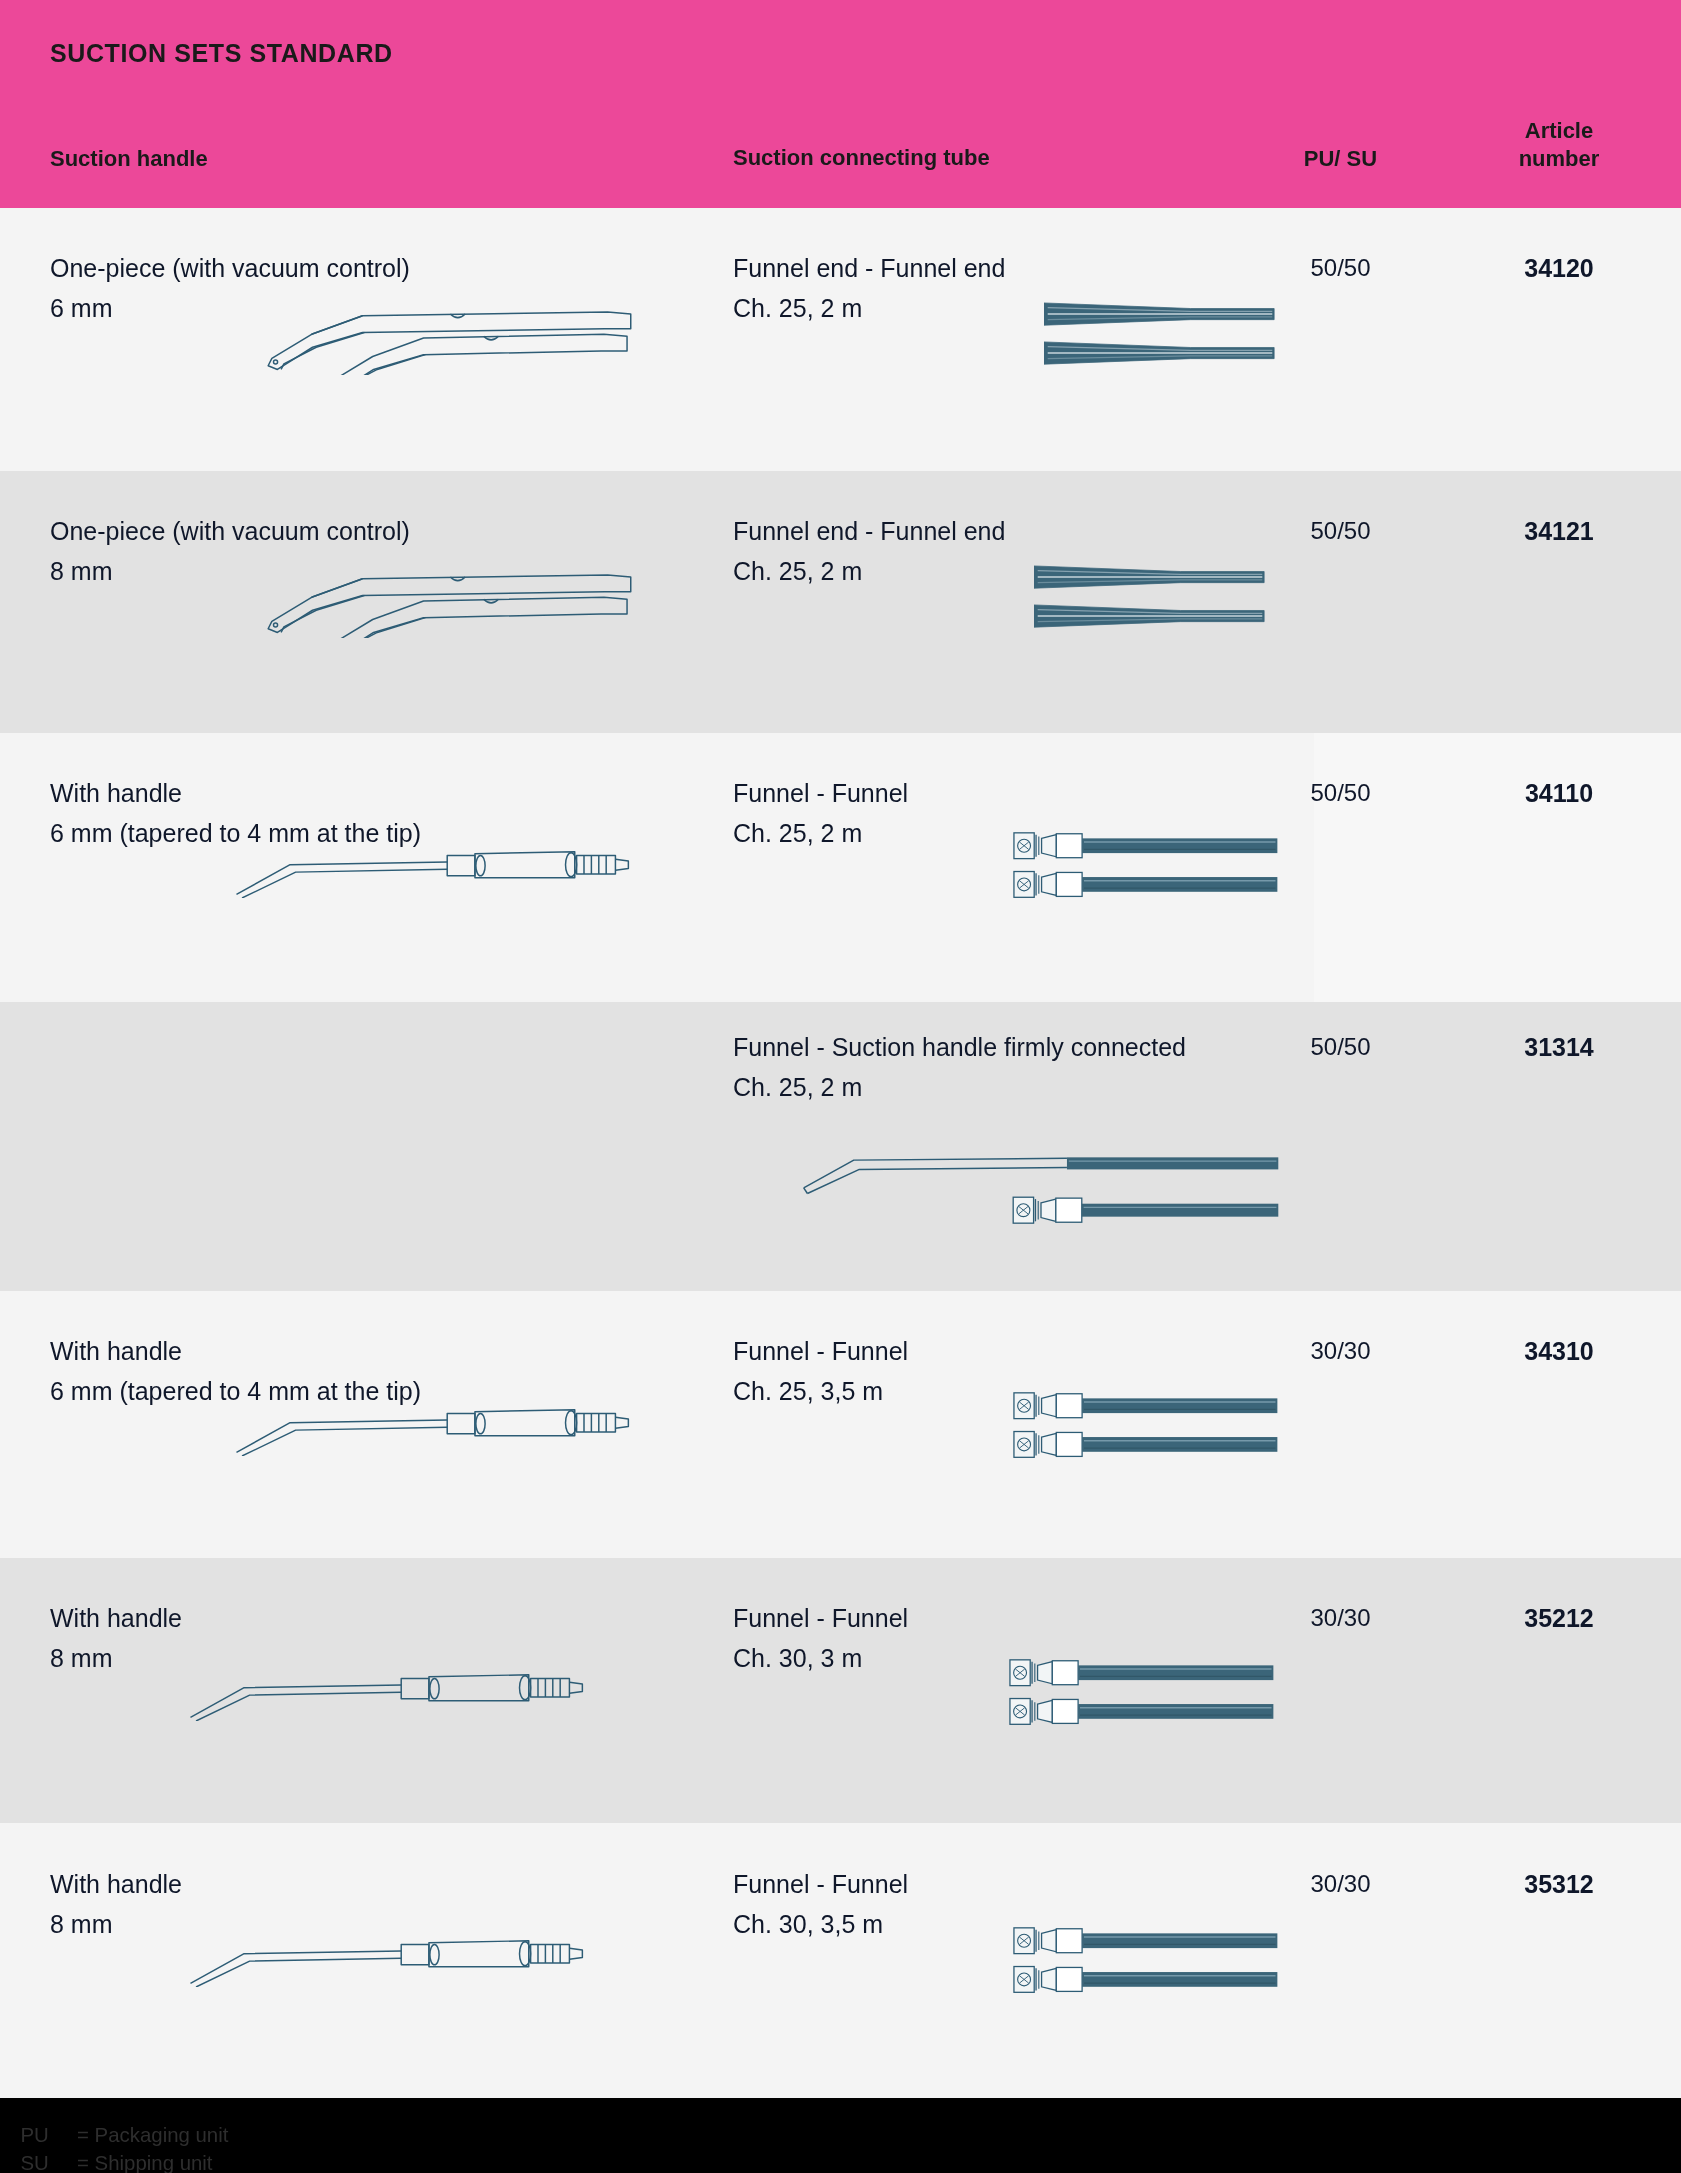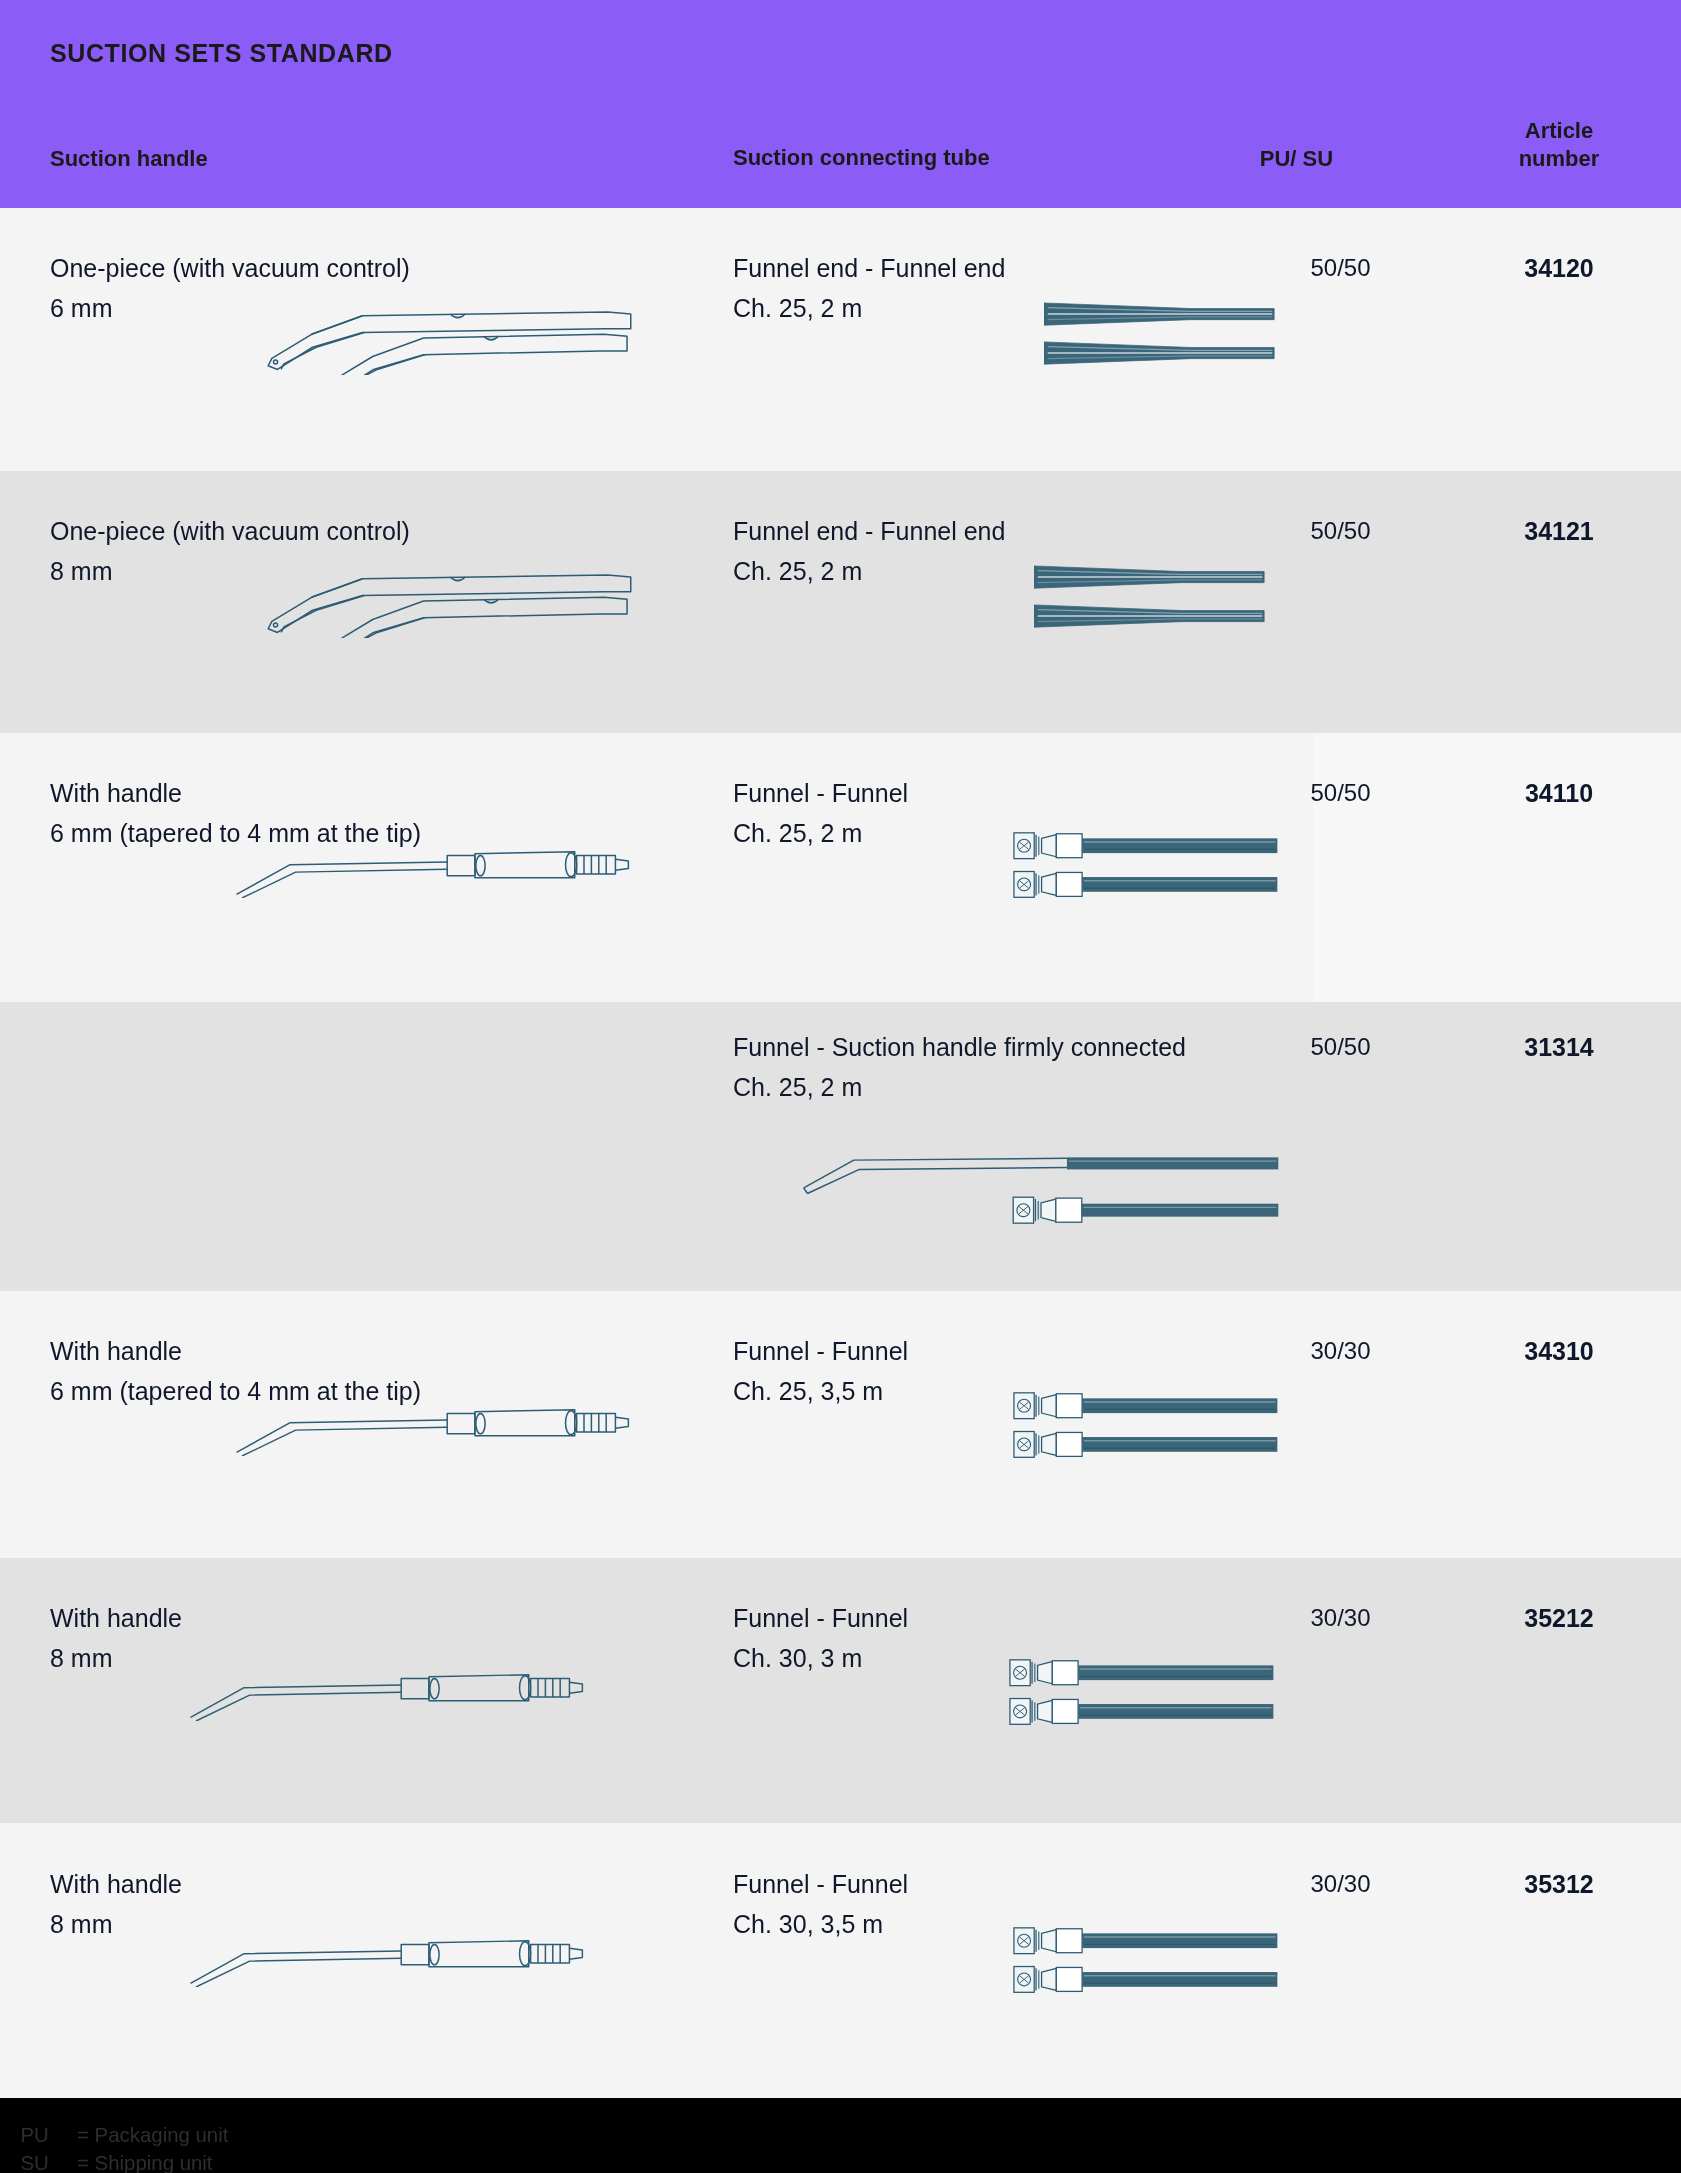--- a/index.html
+++ b/index.html
@@ -15,40 +15,40 @@
     width: 1682px;
     height: 2173px;
     background: #f4f4f4;
   }
 
   
   .title-band {
     position: absolute;
     left: 0; top: 0;
     width: 1682px; height: 208px;
-    background: #8b5cf6;
+    background: #ec4899;
   }
   .doc-title {
     position: absolute;
     left: 50px; top: 39px;
     font-size: 25px;
     font-weight: 700;
     letter-spacing: 0.6px;
     color: #1a1a1a;
   }
   .col-head {
     position: absolute;
     font-size: 22px;
     font-weight: 700;
     color: #1a1a1a;
     line-height: 1.28;
   }
   .ch-handle { left: 50px;  top: 145px; }
   .ch-tube   { left: 733px; top: 144px; text-align: right; }
-  .ch-pusu   { left: 1213px; top: 145px; width: 167px; text-align: center; }
+  .ch-pusu   { left: 1257px; top: 145px; width: 167px; text-align: center; }
   .ch-art    { left: 1466px; top: 117px; width: 186px; text-align: center; }
 
   
   .row {
     position: absolute;
     left: 0;
     width: 1682px;
   }
   .row.light { background: #f4f4f4; }
   .row.dark  { background: #e2e2e2; }

